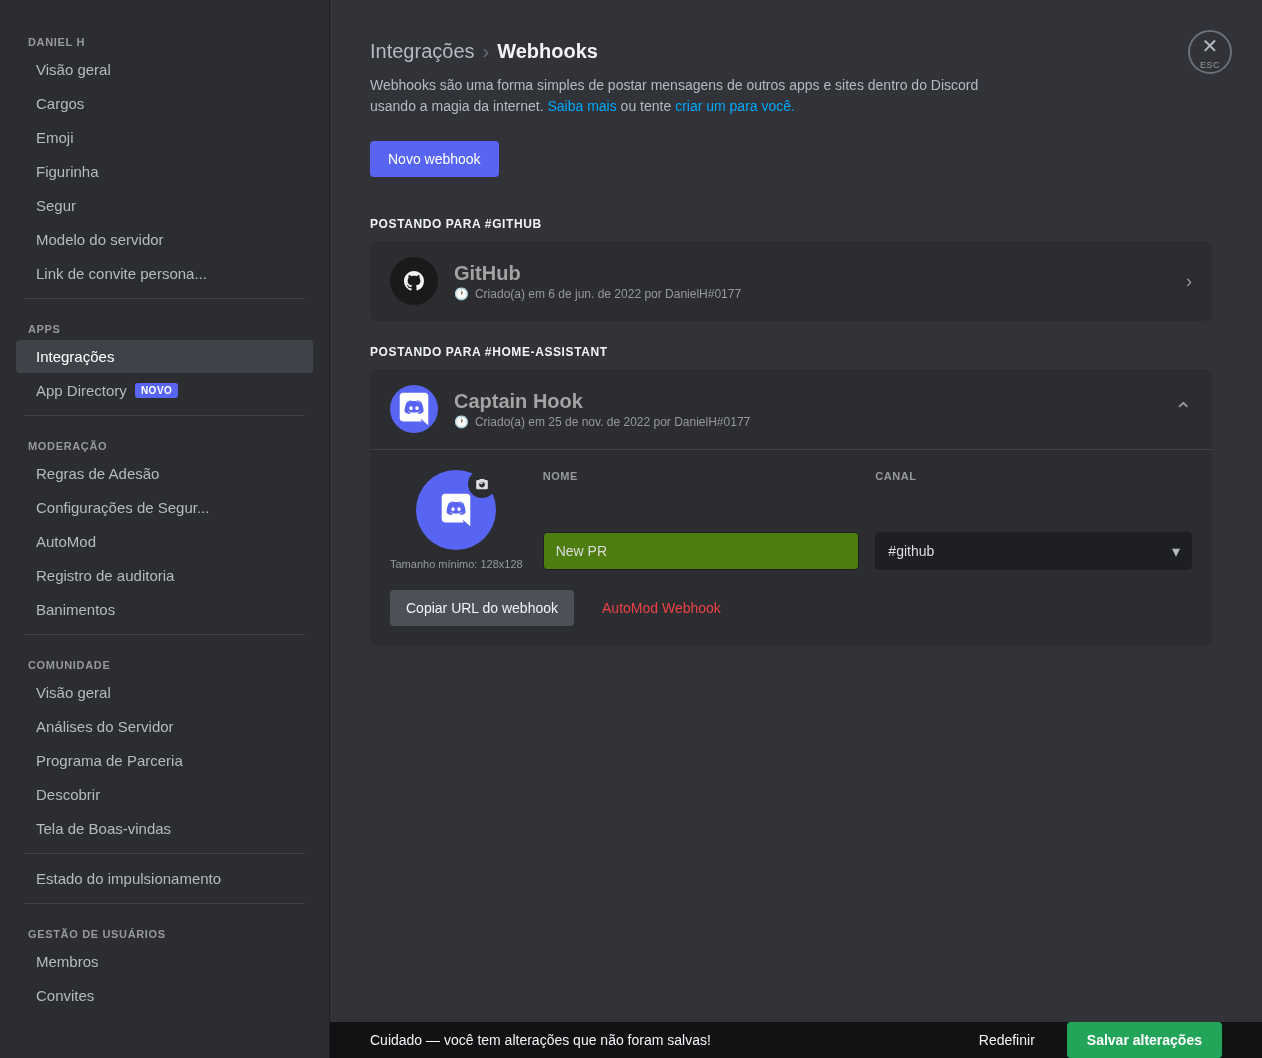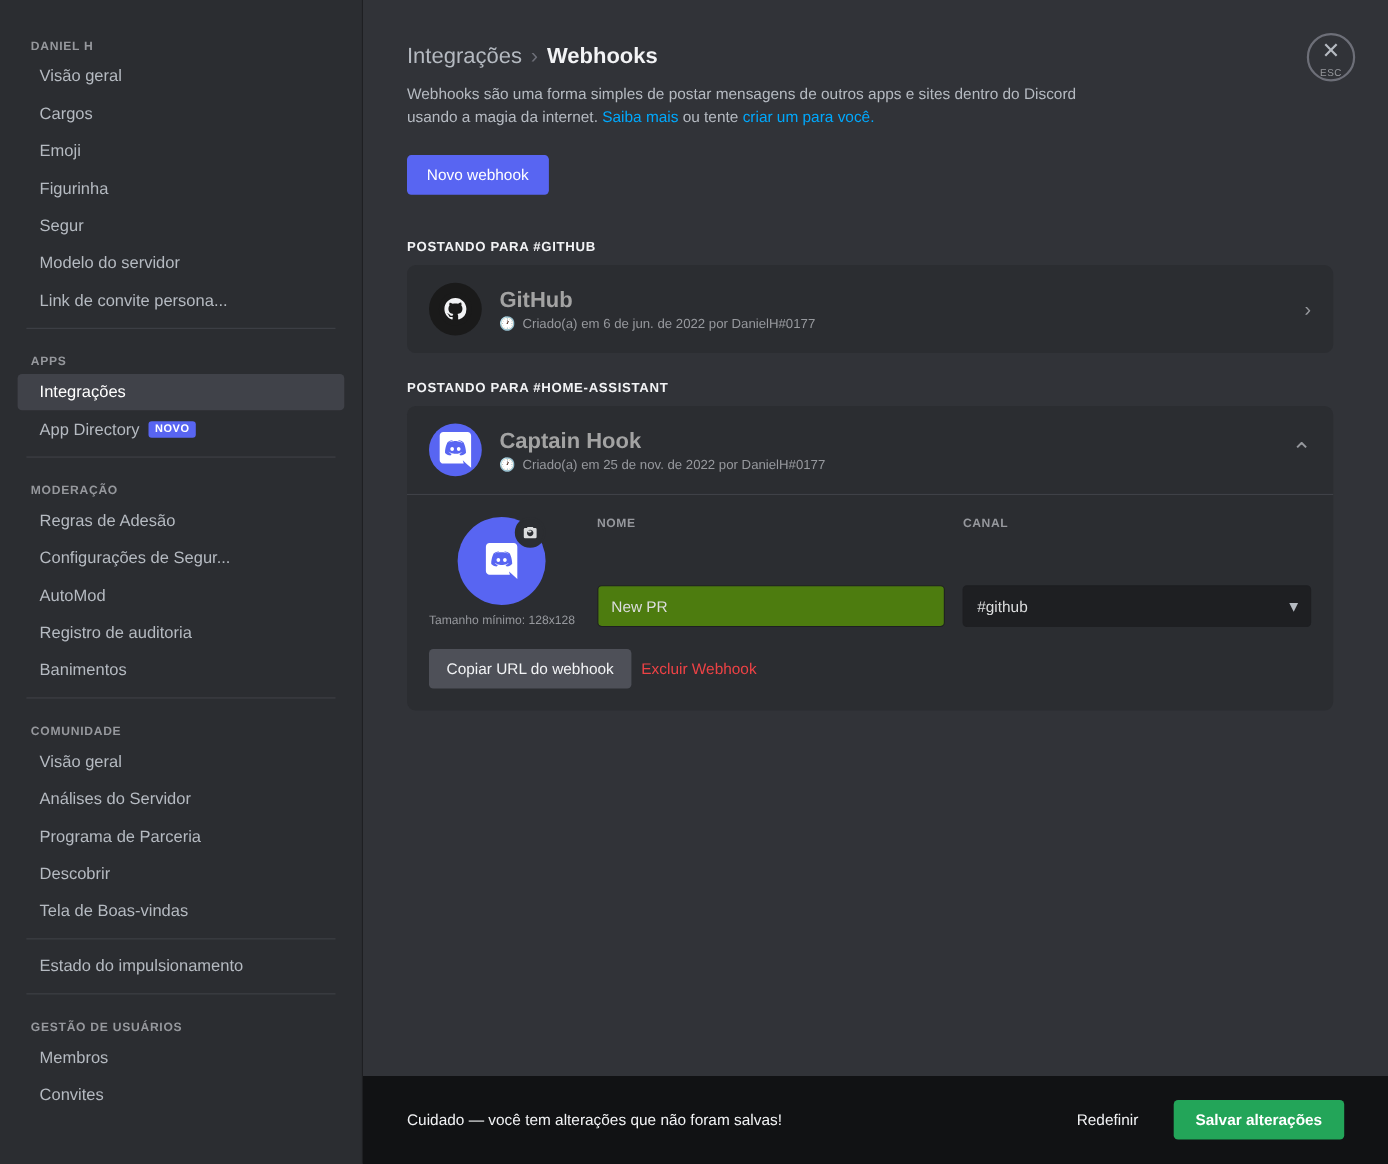--- a/index.html
+++ b/index.html
@@ -296,21 +296,21 @@
       right: 12px;
       top: 50%;
       transform: translateY(-50%);
       color: #b5bac1;
       pointer-events: none;
     }
 
     
     .webhook-actions {
       display: flex;
-      gap: 5px;
+      gap: 24px;
       margin-top: 20px;
       align-items: center;
     }
     .btn-secondary {
       background: #4e5058;
       color: #f2f3f5;
       border: none;
       border-radius: 4px;
       padding: 10px 16px;
       font-size: 14px;
@@ -327,21 +327,21 @@
       padding: 10px 4px;
     }
 
     
     .save-bar {
       position: fixed;
       bottom: 0;
       left: 330px;
       right: 0;
       background: #111214;
-      padding: 22px 40px;
+      padding: 0 40px;
       display: flex;
       align-items: center;
       gap: 16px;
     }
     .save-bar-message {
       flex: 1;
       font-size: 14px;
       font-weight: 500;
       color: #f2f3f5;
     }
@@ -569,21 +569,21 @@
               <select class="form-select">
                 <option>#github</option>
               </select>
             </div>
           </div>
         </div>
       </div>
 
       <div class="webhook-actions">
         <button class="btn-secondary">Copiar URL do webhook</button>
-        <button class="btn-danger-text">Excluir Webhook</button>
+        <button class="btn-danger-text">AutoMod Webhook</button>
       </div>
     </div>
   </div>
 
   
   <div style="height: 80px;"></div>
 </div>
 
 <div class="save-bar">
   <span class="save-bar-message">Cuidado — você tem alterações que não foram salvas!</span>

